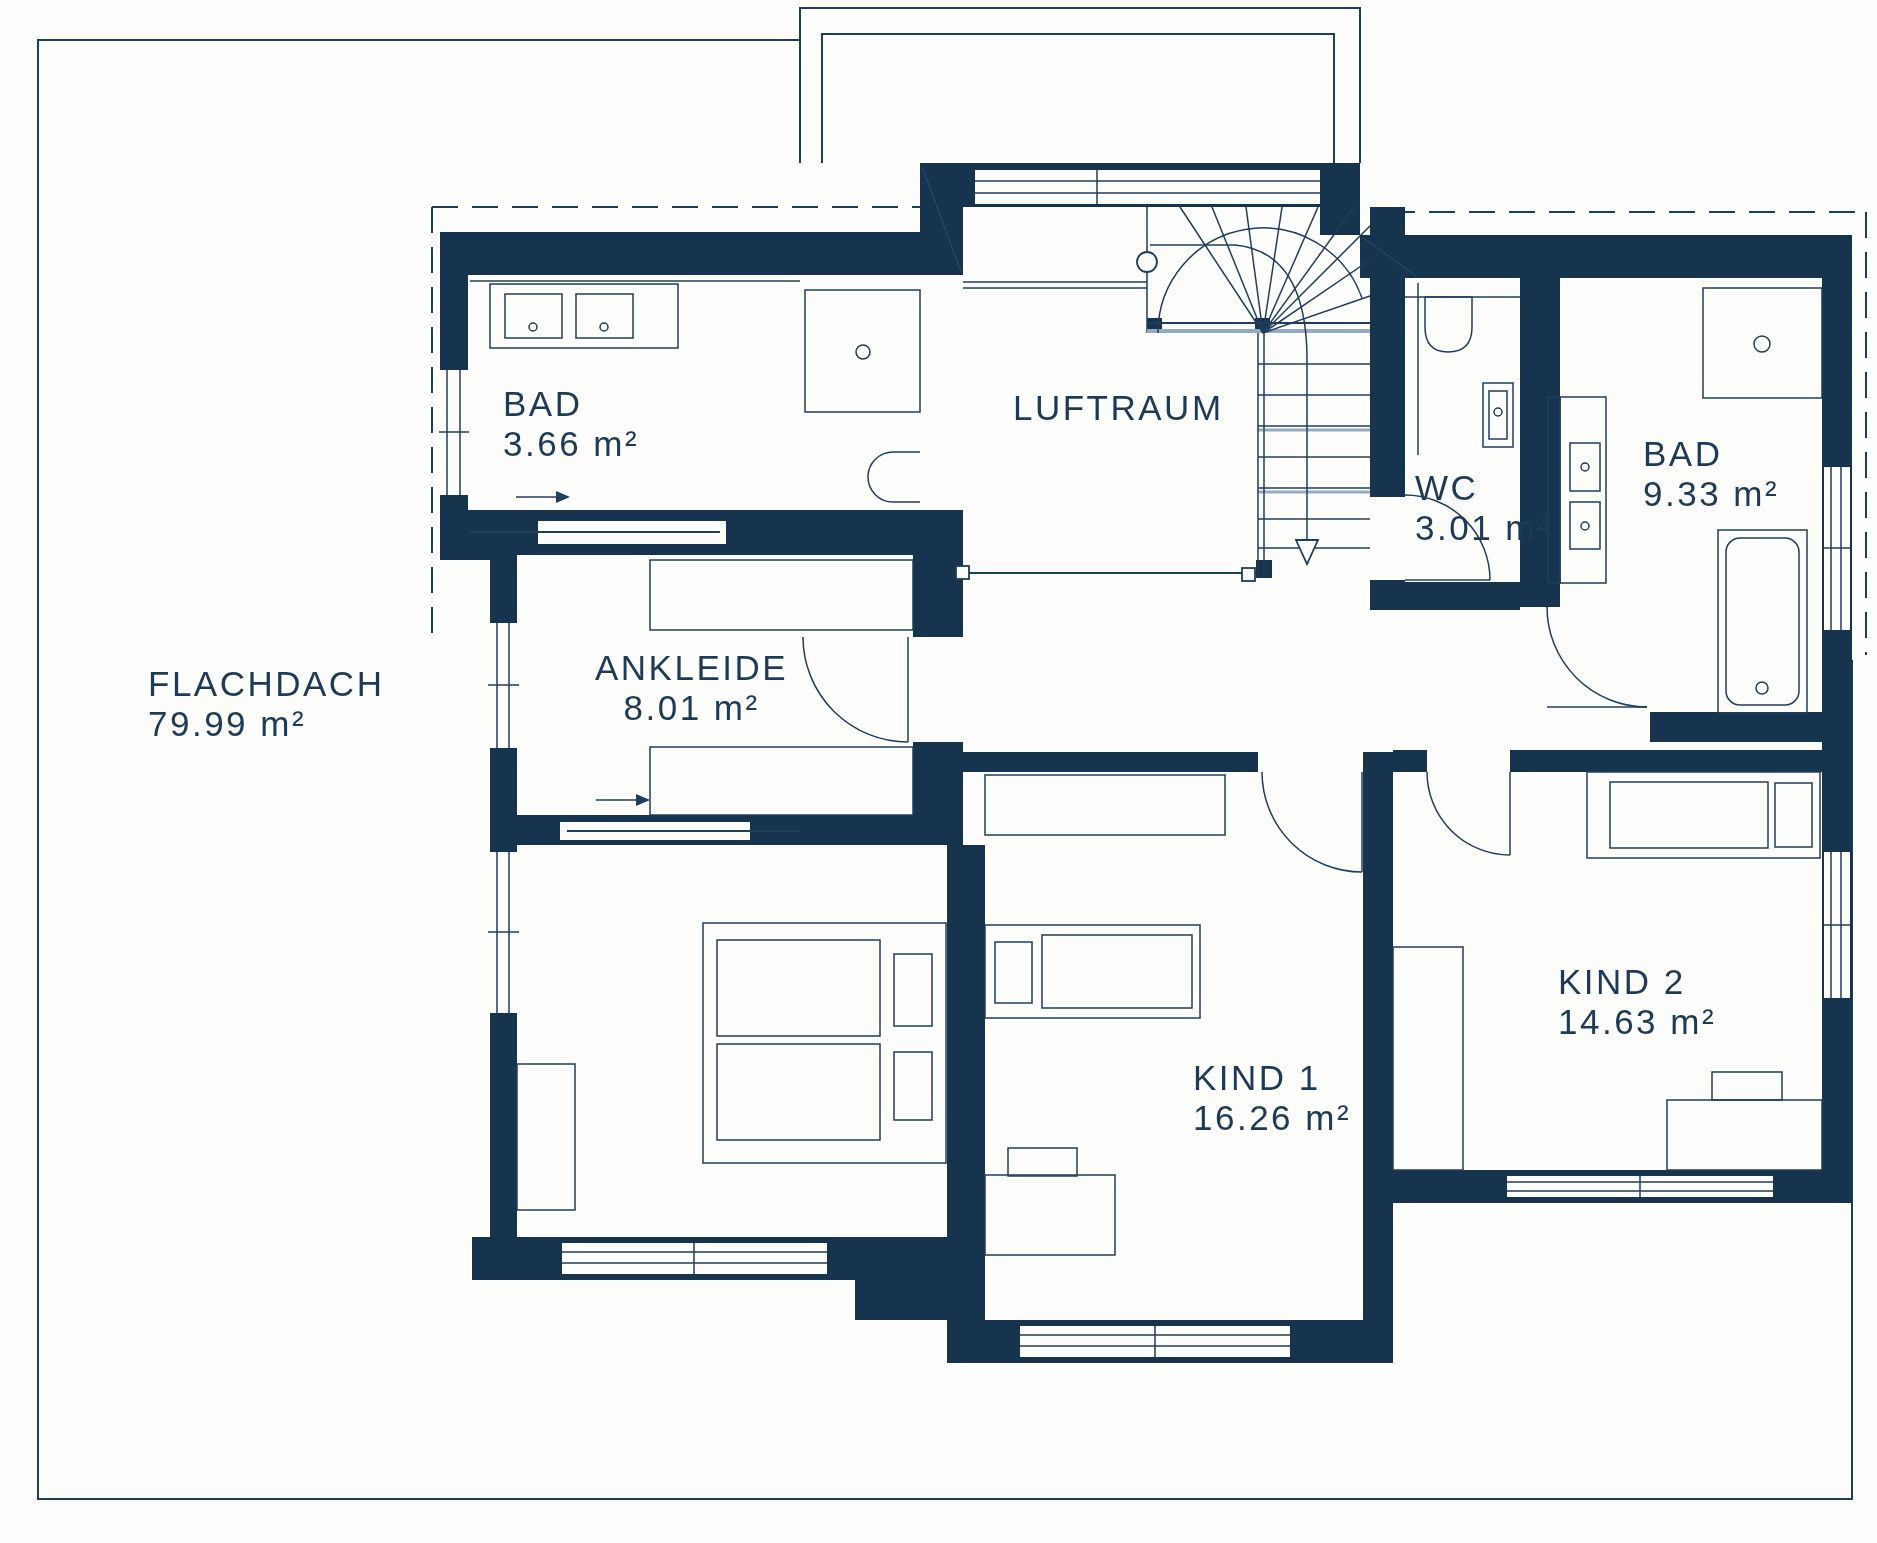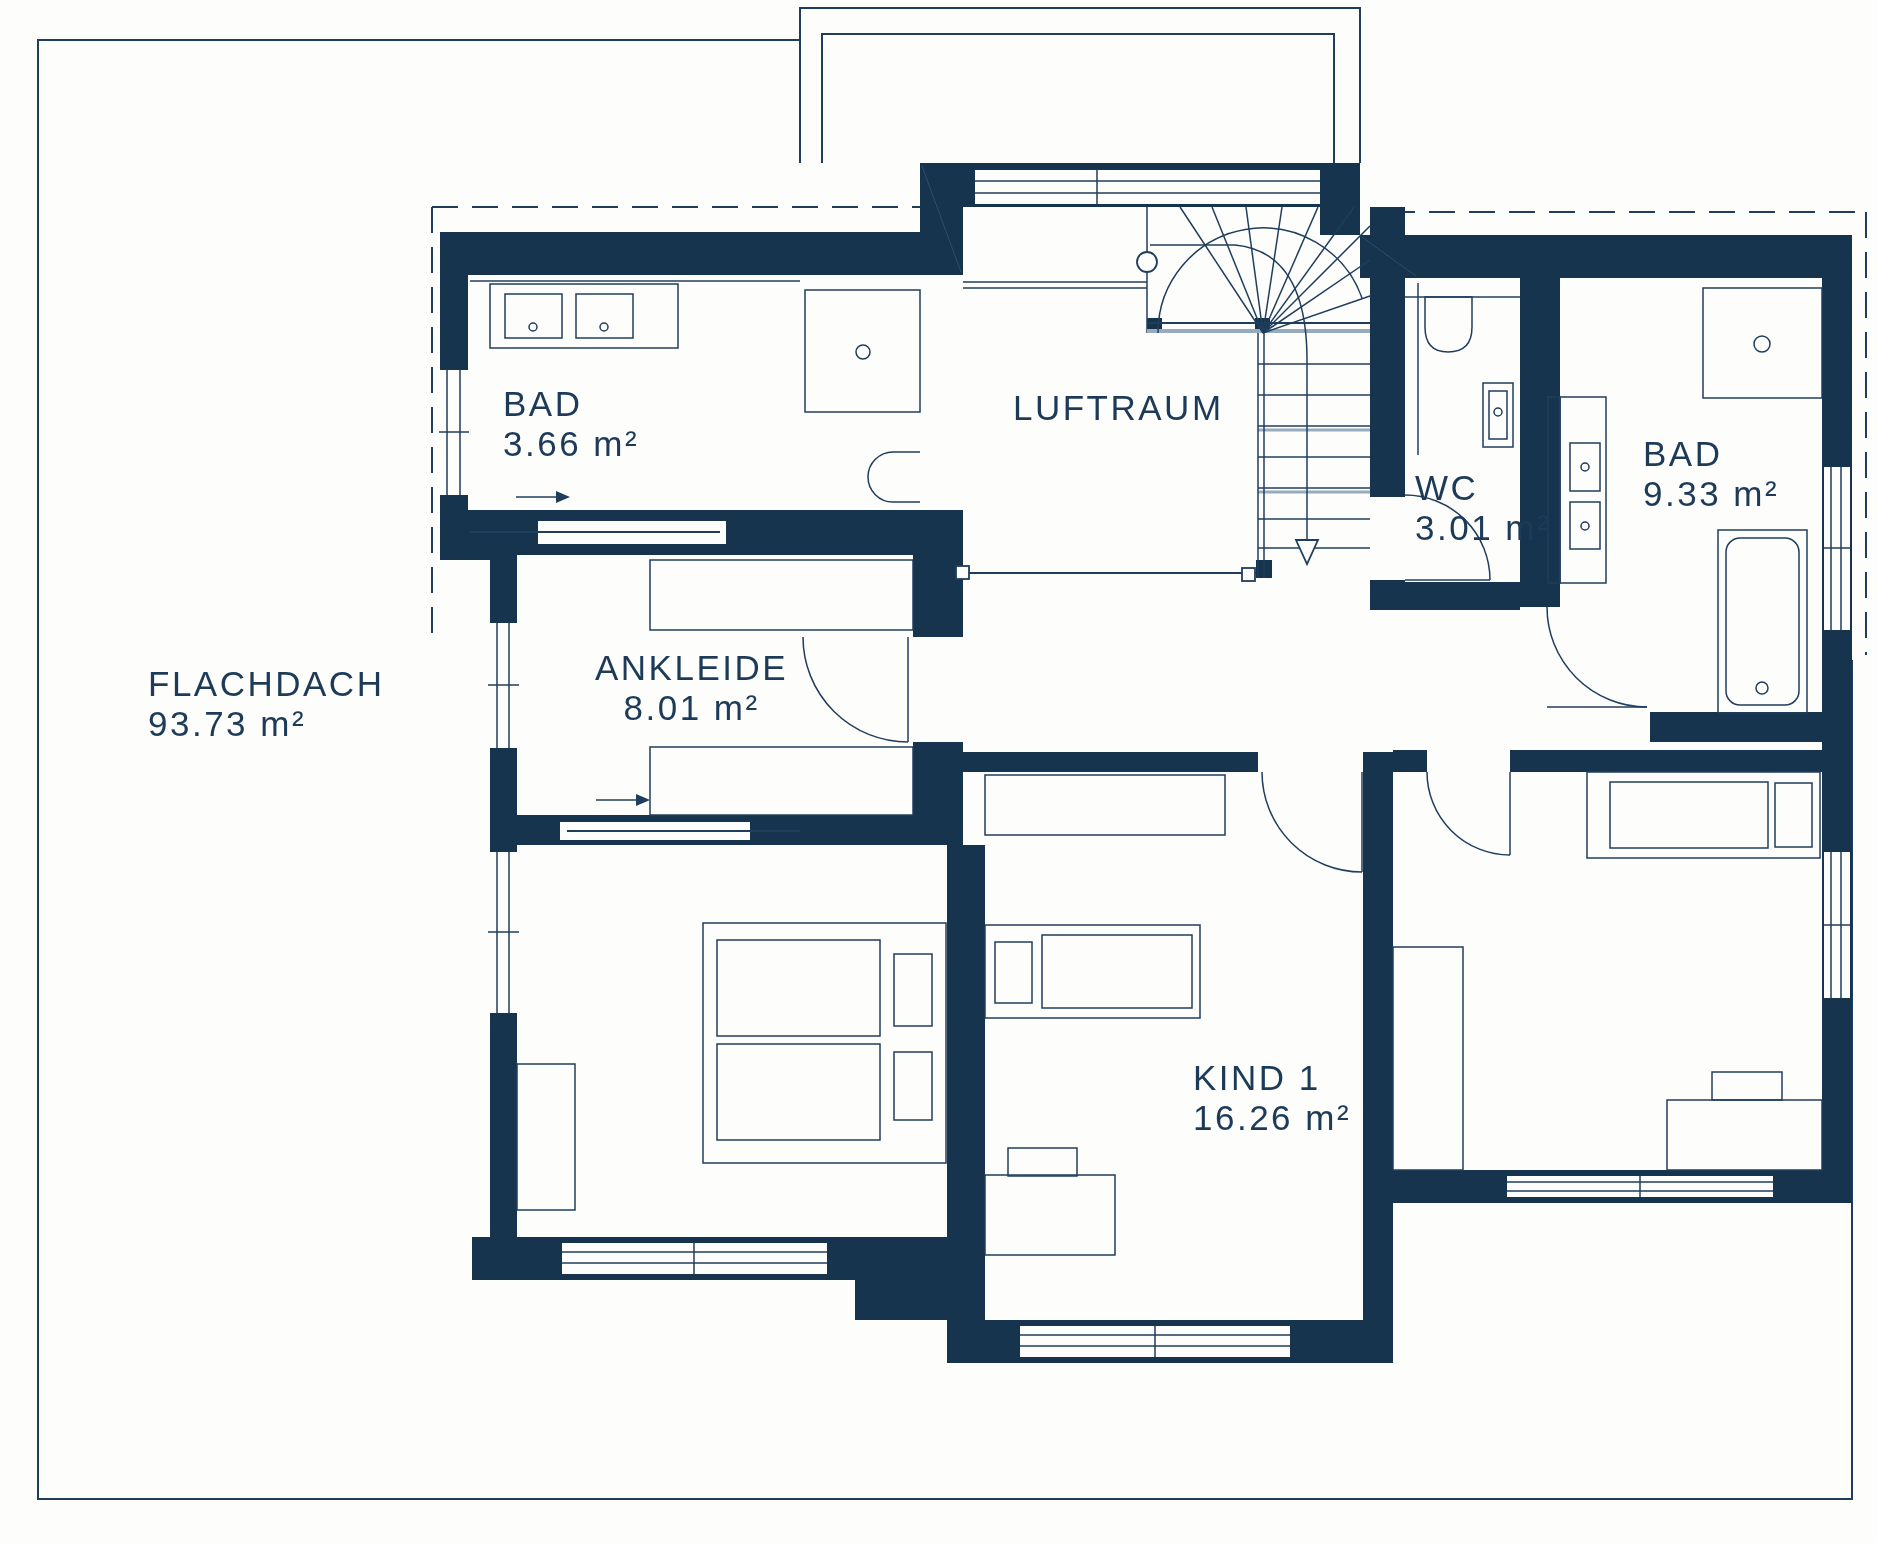--- a/index.html
+++ b/index.html
@@ -277,21 +277,21 @@
     <g>
       <rect x="1667" y="1100" width="155" height="70"></rect>
       <rect x="1712" y="1072" width="70" height="28"></rect>
     </g>
   </g>
 
 </svg>
 
   <div class="room-label" style="left:148px;top:664px;">
     <span>FLACHDACH</span>
-    <span class="area">93.73 m²</span>
+    <span class="area">79.99 m²</span>
   </div>
   <div class="room-label" style="left:503px;top:384px;">
     <span>BAD</span>
     <span class="area">3.66 m²</span>
   </div>
   <div class="room-label" style="left:1013px;top:388px;">
     <span>LUFTRAUM</span>
   </div>
   <div class="room-label" style="left:1415px;top:468px;">
     <span>WC</span>
@@ -302,14 +302,18 @@
     <span class="area">9.33 m²</span>
   </div>
   <div class="room-label" style="left:595px;top:648px;text-align:center;">
     <span>ANKLEIDE</span>
     <span class="area">8.01 m²</span>
   </div>
   <div class="room-label" style="left:1193px;top:1058px;">
     <span>KIND 1</span>
     <span class="area">16.26 m²</span>
   </div>
+  <div class="room-label" style="left:1558px;top:962px;">
+    <span>KIND 2</span>
+    <span class="area">14.63 m²</span>
+  </div>
 
 </div>
 
 </body></html>

